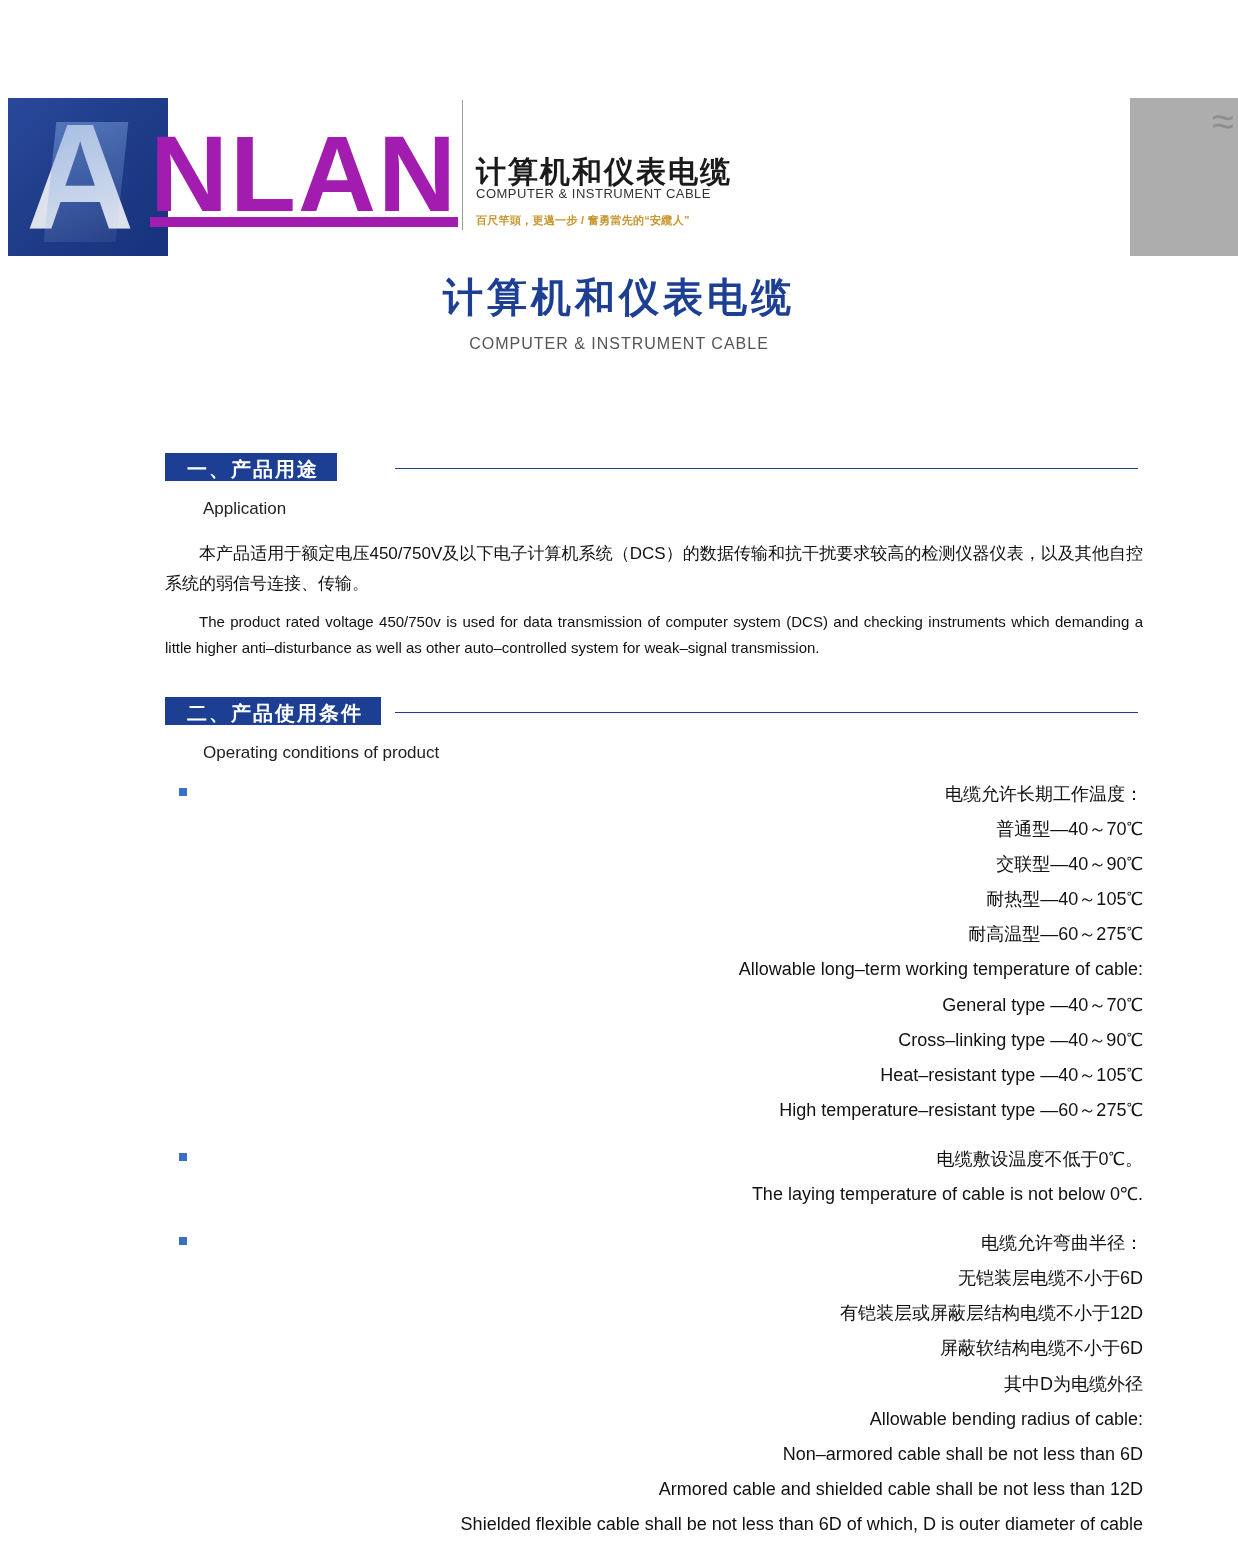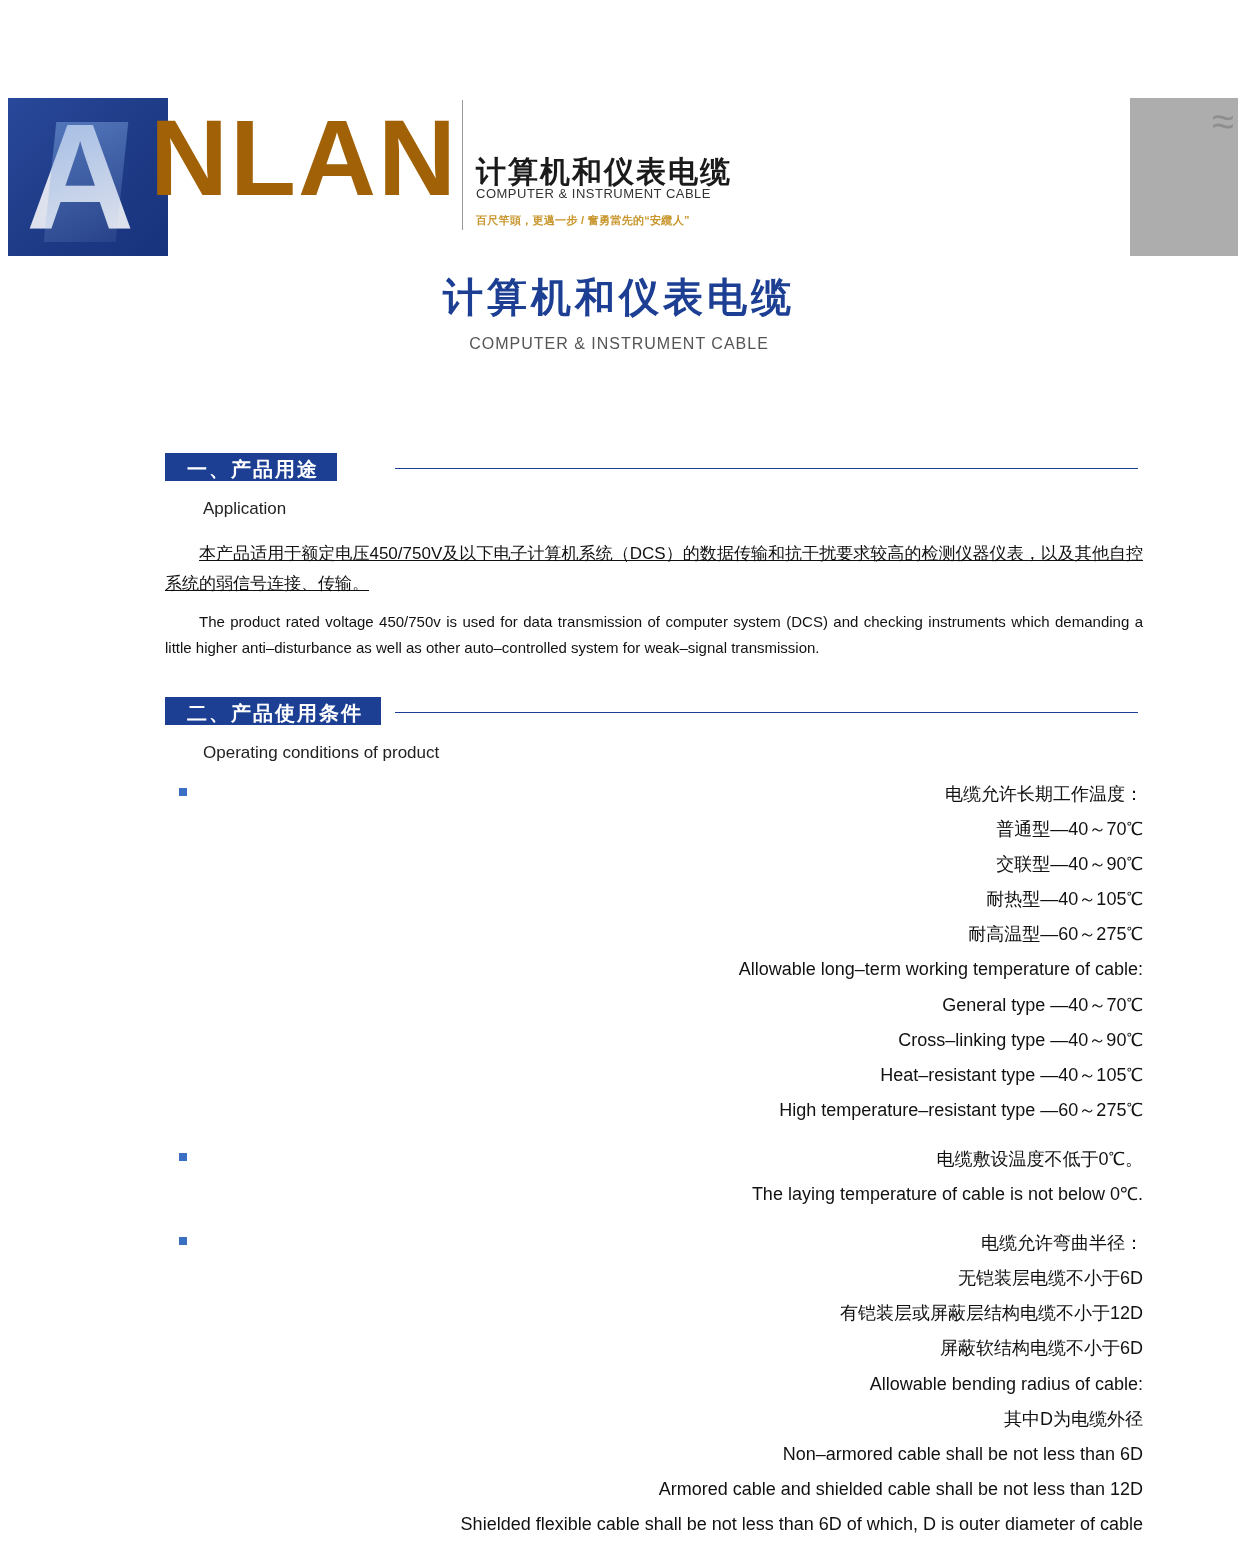--- a/index.html
+++ b/index.html
@@ -54,27 +54,28 @@
     left: 42px;
     top: 24px;
     width: 72px;
     height: 120px;
     background: linear-gradient(160deg, rgba(120,160,220,0.55), rgba(255,255,255,0.06));
     transform: skewX(-6deg);
   }
   .logo-word {
     position: absolute;
     left: 150px;
-    top: 104px;
+    top: 120px;
     font-size: 108px;
     font-weight: bold;
-    color: #a16207;
+    color: #a21caf;
     letter-spacing: 2px;
     line-height: 108px;
     font-family: "Liberation Sans", sans-serif;
+    text-decoration: underline;
   }
   .logo-rule {
     position: absolute;
     left: 462px;
     top: 100px;
     width: 1px;
     height: 130px;
     background: #9a9a9a;
   }
   .logo-cn {
@@ -185,21 +186,20 @@
     font-size: 17px;
     color: #222;
   }
   .para-cn {
     margin: 20px 0 0 0;
     font-size: 17px;
     line-height: 1.75;
     text-align: justify;
     text-indent: 34px;
     color: #111;
-    text-decoration: underline;
   }
   .para-en {
     margin: 10px 0 0 0;
     font-size: 15px;
     line-height: 1.75;
     text-align: justify;
     text-indent: 34px;
     color: #111;
   }
 
@@ -294,19 +294,19 @@
     <div class="line indent-1">电缆敷设温度不低于0℃。</div>
     <div class="line indent-1">The laying temperature of cable is not below 0℃.</div>
   </div>
 
   <div class="bullet-row">
     <span class="bullet"></span>
     <div class="line indent-1">电缆允许弯曲半径：</div>
     <div class="line indent-1">无铠装层电缆不小于6D</div>
     <div class="line indent-1">有铠装层或屏蔽层结构电缆不小于12D</div>
     <div class="line indent-1">屏蔽软结构电缆不小于6D</div>
+    <div class="line indent-1">其中D为电缆外径</div>
     <div class="line indent-1">Allowable bending radius of cable:</div>
-    <div class="line indent-1">其中D为电缆外径</div>
     <div class="line indent-3">Non–armored cable shall be not less than 6D</div>
     <div class="line indent-3">Armored cable and shielded cable shall be not less than 12D</div>
     <div class="line indent-3">Shielded flexible cable shall be not less than 6D of which, D is outer diameter of cable</div>
   </div>
 </div>
 
 </body></html>

